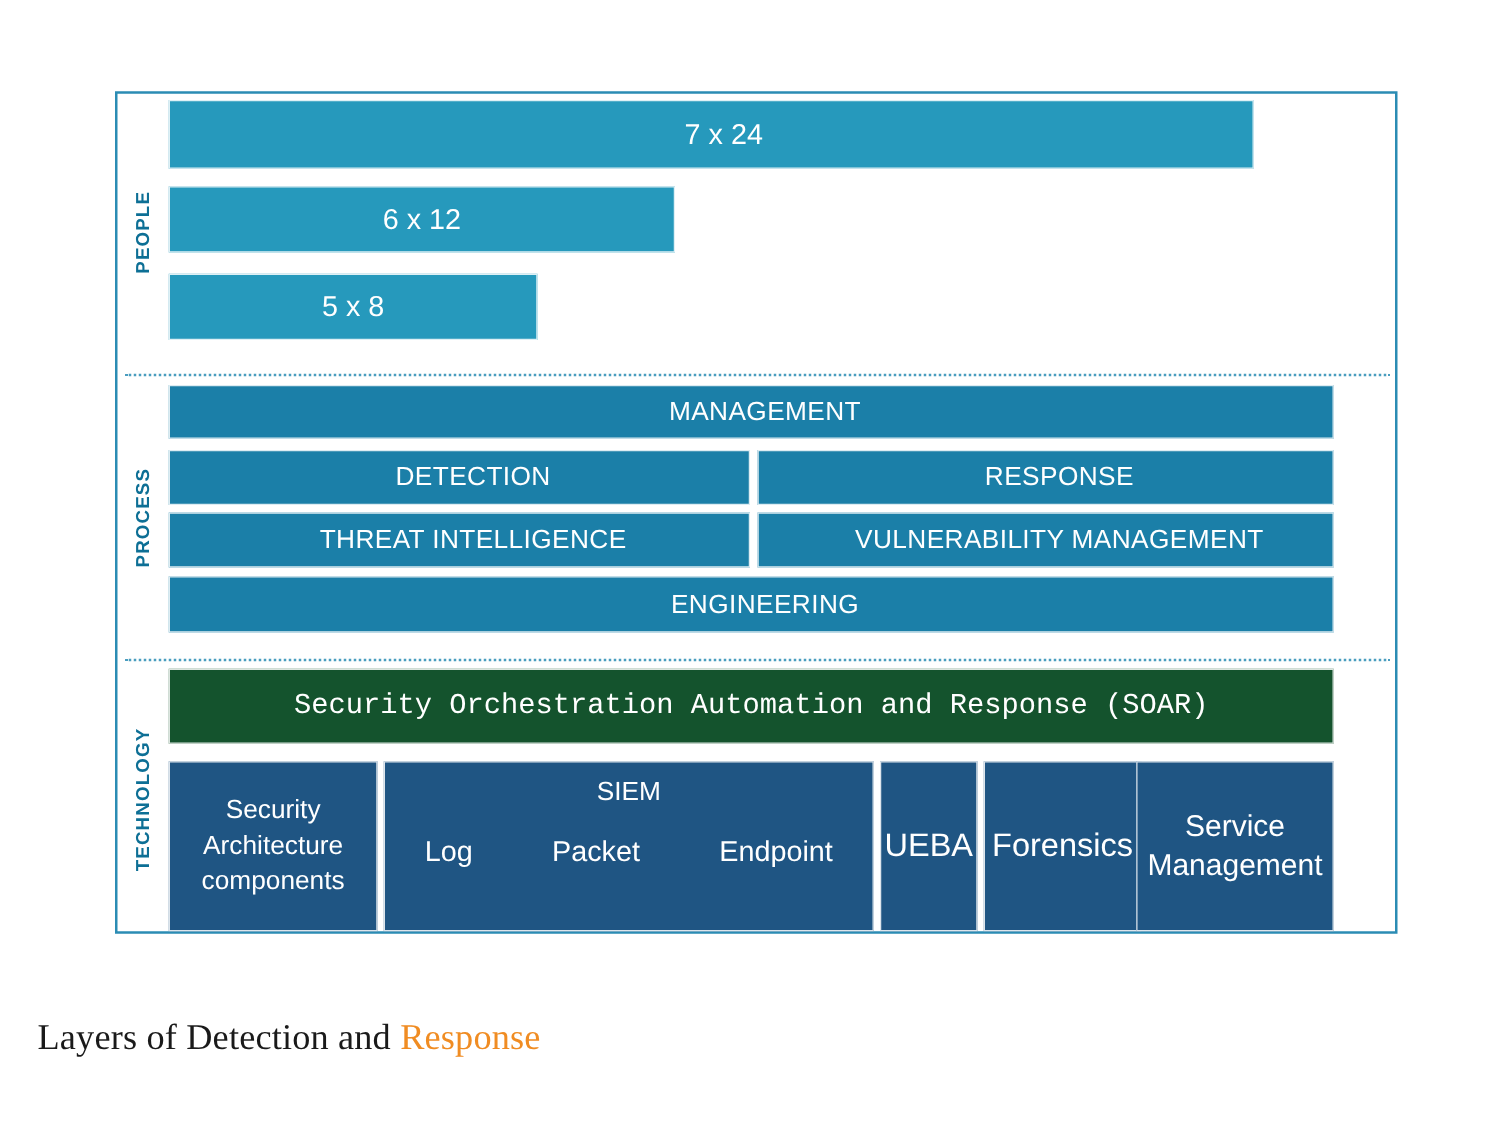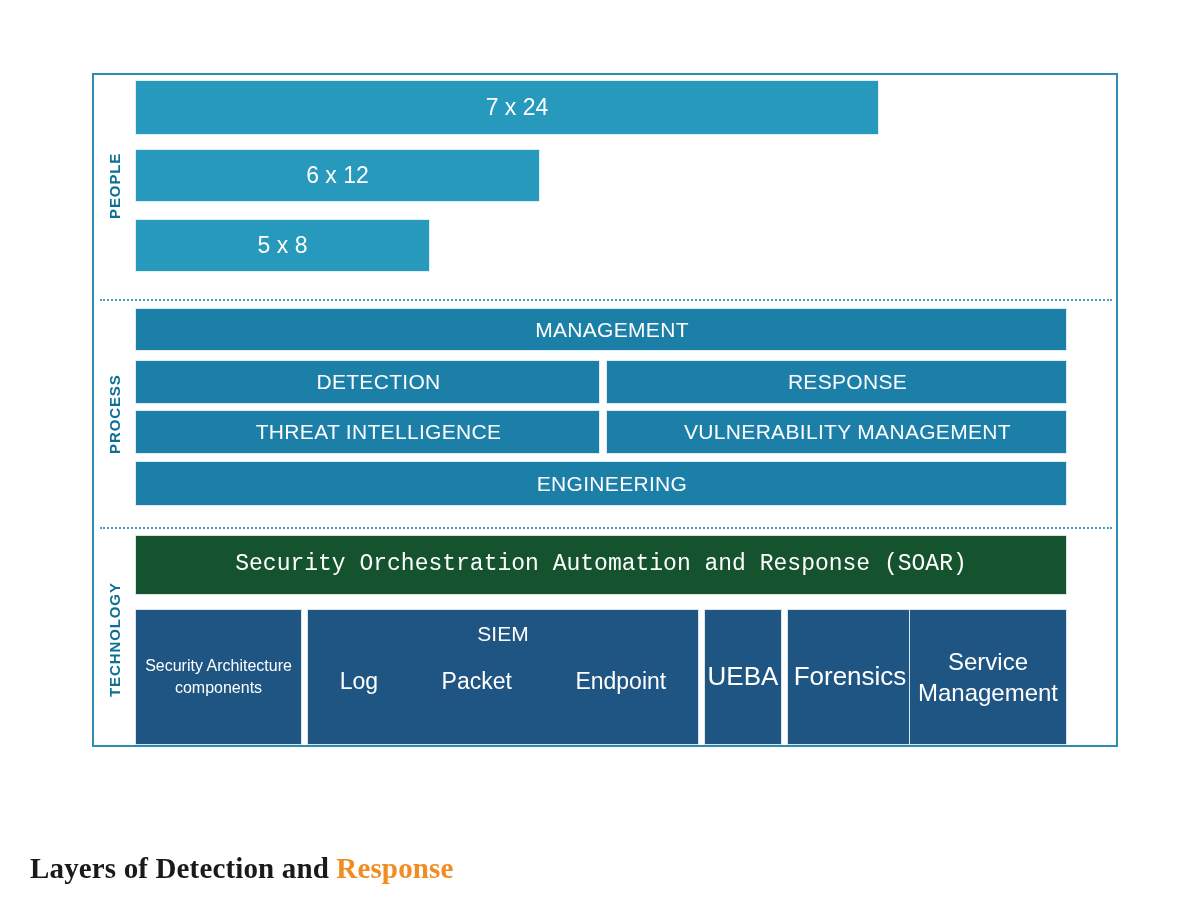--- a/index.html
+++ b/index.html
@@ -83,21 +83,21 @@
     overflow: hidden;
   }
 
   
   .bar-people {
     background: #2699bc;
     font-size: 23px;
     font-weight: 400;
     left: 41px;
   }
-  #bar-7x24 { top: 5px;   height: 55px; width: 744px; padding-left: 20px; }
+  #bar-7x24 { top: 5px;   height: 55px; width: 868px; padding-left: 20px; }
   #bar-6x12 { top: 74px;  height: 53px; width: 405px; }
   #bar-5x8  { top: 144px; height: 53px; width: 295px; }
 
   
   .bar-process {
     background: #1b7fa8;
     font-size: 21px;
     letter-spacing: .015em;
     padding-left: 22px;
   }
@@ -124,21 +124,21 @@
     height: 136px;
     box-sizing: border-box;
     border: 1px solid rgba(255,255,255,.85);
     background: #1f5583;
     color: #ffffff;
     overflow: hidden;
   }
   #tech-security-arch {
     left: 41px; width: 167px;
     display: flex; align-items: center; justify-content: center;
-    font-size: 16px; line-height: 1.35; text-align: center;
+    font-size: 21px; line-height: 1.35; text-align: center;
   }
   #tech-siem {
     left: 213px; width: 392px; padding-left: 48px;
   }
   .siem-title {
     position: absolute;
     left: 0; right: 0; top: 12px;
     text-align: center;
     font-size: 21px;
   }
@@ -156,23 +156,23 @@
   .tech-center {
     display: flex; align-items: center; justify-content: center;
     height: 100%; text-align: center; font-size: 26px; line-height: 1.3;
   }
   .tech-center.small { font-size: 24px; }
 
   
   #caption {
     position: absolute;
     left: 30px;
-    top: 852px;
+    top: 814px;
     font-family: "Liberation Serif", "DejaVu Serif", serif;
-    font-weight: bold;
+    font-weight: normal;
     font-size: 29px;
     color: #1a1a1a;
     letter-spacing: .005em;
     white-space: nowrap;
   }
   #caption-accent { color: #f08c22; }
 </style>
 </head>
 <body>
 

